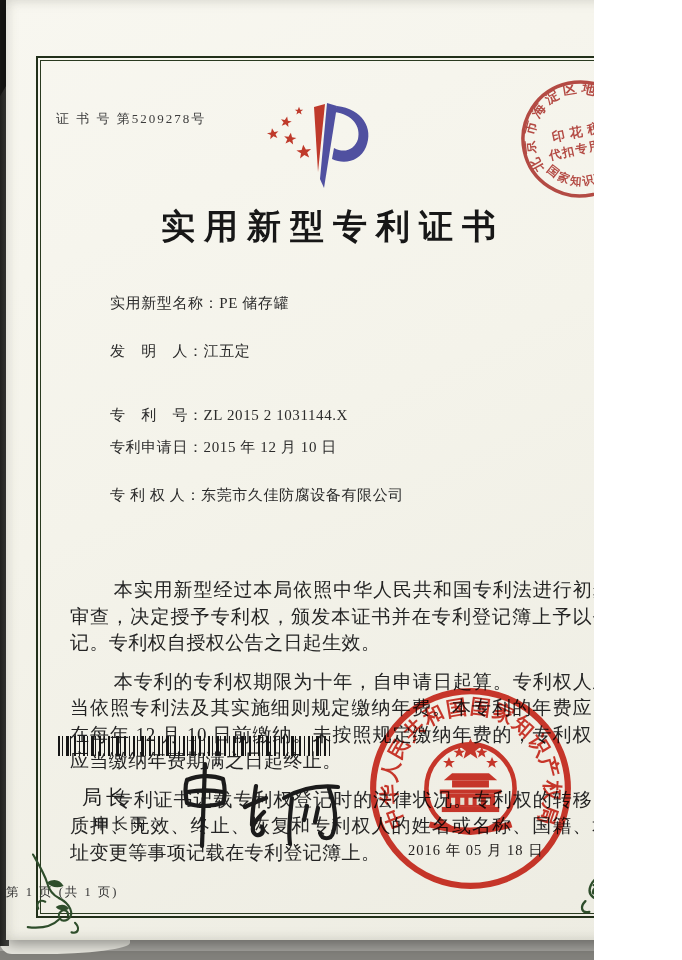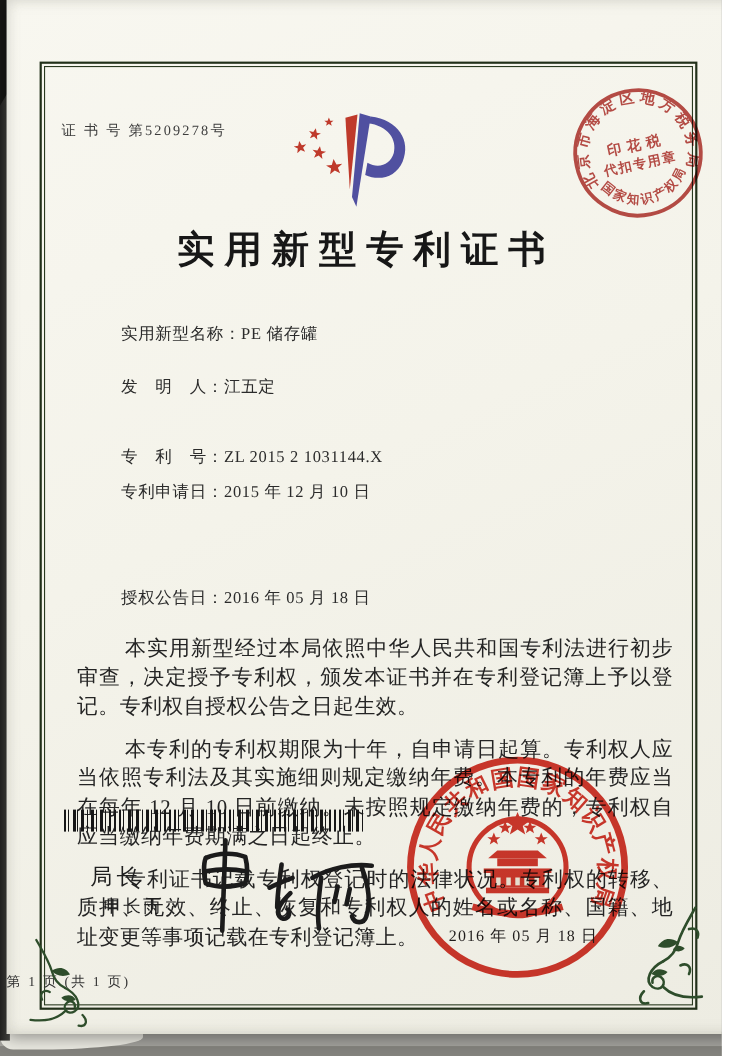--- a/index.html
+++ b/index.html
@@ -1,16 +1,16 @@
 <!DOCTYPE html>
 <html><head>
 <meta charset="utf-8">
 <style>
   html,body{margin:0;padding:0;}
-  .photo{position:relative;width:656px;height:960px;background:#a8a7a2;overflow:hidden;
+  .photo{position:relative;width:594px;height:960px;background:#a8a7a2;overflow:hidden;
          font-family:"Liberation Serif","DejaVu Serif",serif;}
   .abs{position:absolute;}
   
   .backdrop-corner{left:0;top:0;width:120px;height:120px;background:#161614;
          clip-path:polygon(0 0,58px 0,0 96px);z-index:3;}
   .left-edge{left:0;top:0;width:9px;height:946px;
          background:linear-gradient(90deg,#232321,#4a4a46);z-index:2;}
   .bottom-strip{left:0;top:938px;width:682px;height:22px;background:#a3a29d;z-index:0;}
   .bottom-dark{left:0;top:951px;width:682px;height:9px;background:#83827d;z-index:1;}
   .paper-curl{left:0;top:938px;width:130px;height:16px;background:#e9e8e0;
@@ -104,22 +104,22 @@
     </div>
     <div class="abs field" style="top:342px">
       <span>发　明　人：</span><span>江五定</span>
     </div>
     <div class="abs field" style="top:406px">
       <span>专　利　号：</span><span>ZL 2015 2 1031144.X</span>
     </div>
     <div class="abs field" style="top:438px">
       <span>专利申请日：</span><span>2015 年 12 月 10 日</span>
     </div>
-    <div class="abs field" style="top:534px">
-      <span>授权公告日：</span><span>2016 年 05 月 18 日</span>
+    <div class="abs field" style="top:486px">
+      <span>专 利 权 人：</span><span>东莞市久佳防腐设备有限公司</span>
     </div>
 
     <div class="abs paras">
       <p>本实用新型经过本局依照中华人民共和国专利法进行初步审查，决定授予专利权，颁发本证书并在专利登记簿上予以登记。专利权自授权公告之日起生效。</p>
       <p>本专利的专利权期限为十年，自申请日起算。专利权人应当依照专利法及其实施细则规定缴纳年费。本专利的年费应当在每年 12 月 10 日前缴纳。未按照规定缴纳年费的，专利权自应当缴纳年费期满之日起终止。</p>
       <p>专利证书记载专利权登记时的法律状况。专利权的转移、质押、无效、终止、恢复和专利权人的姓名或名称、国籍、地址变更等事项记载在专利登记簿上。</p>
     </div>
 
     <div class="abs barcode"></div>
 

